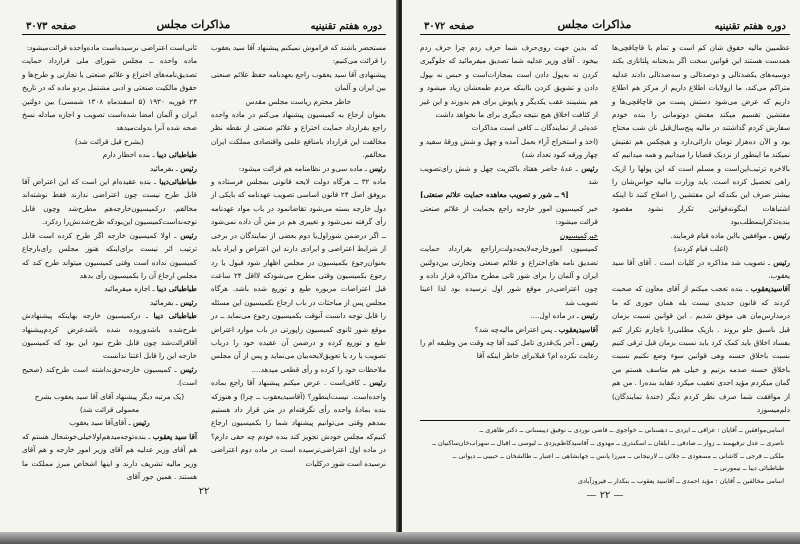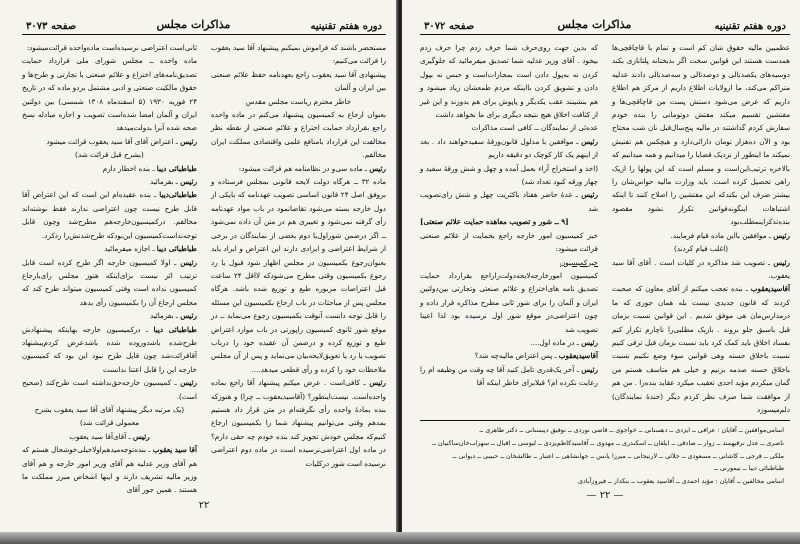--- a/index.html
+++ b/index.html
@@ -69,27 +69,26 @@
           <p>پیشنهادی آقا سید یعقوب راجع بعهدنامه حفظ علائم صنعتی بین ایران و آلمان</p>
           <p class="center">خاطر محترم ریاست مجلس مقدس</p>
           <p>بعنوان ارجاع به کمیسیون پیشنهاد می‌کنم در ماده واحده راجع بقرارداد حمایت اختراع و علائم صنعتی از نقطه نظر مخالفت این قرارداد بامنافع علمی واقتصادی مملکت ایران مخالفم.</p>
           <p><span class="speaker">رئیس</span><span> ـ ماده سی‌و در نظامنامه هم قرائت میشود:</span></p>
           <p>ماده ۳۲ ــ هرگاه دولت لایحه قانونی بمجلس فرستاده و بروفق اصل ۲۴ قانون اساسی تصویب عهدنامه که بایکی از دول خارجه بسته می‌شود تقاضانمود در باب مواد عهدنامه رأی گرفته نمی‌شود و تغییری هم در متن آن داده نمی‌شود ــ اگر درضمن شوراول‌یا دوم بعضی از نمایندگان در برخی از شرایط اعتراضی و ایرادی دارند این اعتراض و ایراد باید بعنوان‌رجوع بکمیسیون در مجلس اظهار شود قبول یا رد رجوع بکمیسیون وقتی مطرح می‌شودکه لااقل ۲۴ ساعت قبل اعتراضات مزبوره طبع و توزیع شده باشد. هرگاه مجلس پس از مباحثات در باب ارجاع بکمیسیون این مسئله را قابل توجه دانست آنوقت بکمیسیون رجوع می‌نماید ــ در موقع شور ثانوی کمیسیون راپورتی در باب موارد اعتراض طبع و توزیع کرده و درضمن آن عقیده خود را درباب تصویب یا رد یا تعویق‌لایحه‌بیان می‌نماید و پس از آن مجلس ملاحظات خود را کرده و رأی قطعی میدهد....</p>
           <p><span class="speaker">رئیس</span><span> ـ کافی‌است . عرض میکنم پیشنهاد آقا راجع بماده واحده‌است. نیست‌اینطور؟ (آقاسیدیعقوب ــ چرا) و هنوزکه بنده بمادهٔ واحده رأی نگرفته‌ام در متن قرار داد هستیم بمدهم وقتی می‌توانیم پیشنهاد شما را بکمیسیون ارجاع کنیم‌که مجلس خودش تجویز کند بنده خودم چه حقی دارم؟ در ماده اول اعتراضی‌نرسیده است در ماده دوم اعتراضی نرسیده است شور درکلیات</span></p>
         </div>
       <div class="col">
           <p>ثانی‌است اعتراضی نرسیده‌است ماده‌واحده قرائت‌میشود:</p>
           <p>ماده واحده ــ مجلس شورای ملی قرارداد حمایت تصدیق‌نامه‌های اختراع و علائم صنعتی یا تجارتی و طرح‌ها و حقوق مالکیت صنعتی و ادبی مشتمل بردو ماده که در تاریخ ۲۴ فوریه ۱۹۳۰ (۵ اسفندماه ۱۳۰۸ شمسی) بین دولتین ایران و آلمان امضا شده‌است تصویب و اجازه مبادله نسخ صحه شده آنرا بدولت‌میدهد</p>
-          <p><span class="speaker">رئیس</span><span> ـ اعتراض آقای آقا سید یعقوب قرائت میشود</span></p>
           <p class="center">(بشرح قبل قرائت شد)</p>
           <p><span class="speaker">طباطبائی دیبا</span><span> ـ بنده اخطار دارم</span></p>
           <p><span class="speaker">رئیس</span><span> ـ بفرمائید</span></p>
           <p><span class="speaker">طباطبائی‌دیبا</span><span> ـ بنده عقیده‌ام این است که این اعتراض آقا قابل طرح نیست چون اعتراضی ندارند فقط نوشته‌اند مخالفم. درکمیسیون‌خارجه‌هم مطرح‌شد وچون قابل توجه‌نداست‌کمیسیون این‌بودکه طرح‌شدنش‌را ردکرد.</span></p>
+          <p><span class="speaker">رئیس</span><span> ـ اولا کمیسیون خارجه اگر طرح کرده است قابل ترتیب اثر نیست برای‌اینکه هنوز مجلس رای‌بارجاع کمیسیون نداده است وقتی کمیسیون میتواند طرح کند که مجلس ارجاع آن را بکمیسیون رأی بدهد</span></p>
           <p><span class="speaker">طباطبائی دیبا</span><span> ـ اجازه میفرمائید</span></p>
-          <p><span class="speaker">رئیس</span><span> ـ اولا کمیسیون خارجه اگر طرح کرده است قابل ترتیب اثر نیست برای‌اینکه هنوز مجلس رای‌بارجاع کمیسیون نداده است وقتی کمیسیون میتواند طرح کند که مجلس ارجاع آن را بکمیسیون رأی بدهد</span></p>
           <p><span class="speaker">رئیس</span><span> ـ بفرمائید</span></p>
           <p><span class="speaker">طباطبائی دیبا</span><span> ـ درکمیسیون خارجه بهاینکه پیشنهادش طرح‌شده باشدوروده شده باشدعرض کردم‌پیشنهاد آقاقرائت‌شد چون قابل طرح نبود این بود که کمیسیون خارجه این را قابل اعتنا ندانست</span></p>
           <p><span class="speaker">رئیس</span><span> ـ کمیسیون خارجه‌حق‌نداشته است طرح‌کند (صحیح است).</span></p>
           <p class="center">(یک مرتبه دیگر پیشنهاد آقای آقا سید یعقوب بشرح معمولی قرائت شد)</p>
           <p class="center"><span class="speaker">رئیس</span><span> ـ آقای‌آقا سید یعقوب</span></p>
           <p><span class="speaker">آقا سید یعقوب</span><span> ـ بنده‌توجه‌میدهم‌اولاخیلی‌خوشحال هستم که هم آقای وزیر عدلیه هم آقای وزیر امور خارجه و هم آقای وزیر مالیه تشریف دارند و اینها اشخاص مبرز مملکت ما هستند . همین جور آقای</span></p>
         </div>
     </div>
     <div class="page-num">۲۲</div>
   </div>
@@ -106,21 +105,20 @@
       <div class="col">
           <p>عظمیین مالیه حقوق شان کم است و تمام با قاچاقچی‌ها همدست هستند این قوانین سخت اگر بدبختانه پلتانازی بکند دوسیه‌های یکصدتالی و دوصدتالی و سه‌صدتالی دادند عدلیه متراکم می‌کند، ما ازولایات اطلاع داریم از مرکز هم اطلاع داریم که عرض می‌شود دستش پست من قاچاقچی‌ها و مفتشین تقسیم میکند مفتش دوتومانی را بنده خودم سفارش کردم گذاشتند در مالیه پنج‌سال‌قبل نان شب محتاج بود و الآن ده‌هزار تومان دارائی‌دارد و هیچکس هم تفتیش نمیکند ما اینطور از نزدیک قضایا را میدانیم و همه میدانیم که بالاخره ترتیب‌این‌است و مسلم است که این پولها را ازیک راهی تحصیل کرده است. باید وزارت مالیه حواس‌شان را بیشتر صرف این بکند‌که این مفتشین را اصلاح کنند تا اینکه اشتباهات اینگونه‌قوانین تکرار نشود مقصود بنده‌تذکراینمطلب‌بود</p>
           <p><span class="speaker">رئیس</span><span> ـ موافقین بااین ماده قیام فرمایند.</span></p>
           <p class="center">(اغلب قیام کردند)</p>
           <p><span class="speaker">رئیس</span><span> ـ تصویب شد مذاکره در کلیات است . آقای آقا سید یعقوب.</span></p>
           <p><span class="speaker">آقاسیدیعقوب</span><span> ـ بنده‌ تعجب میکنم از آقای معاون که صحبت کردند که قانون جدیدی نیست بله همان جوری که ما درمدارس‌مان هی موفق شدیم . این قوانین نسبت بزمان قبل باسبق جلو بروند . بازیک مطلبی‌را ناچارم تکرار کنم بفساد اخلاق باید کمک کرد باید نسبت بزمان قبل ترقی کنیم نسبت باخلاق حسنه وهی قوانین سوء وضع نکنیم نسبت باخلاق حسنه صدمه بزنیم و خیلی هم متاسف هستم من گمان میکردم مؤید احدی تعقیب میکرد عقاید بنده‌را . من هم از موافقت شما صرف نظر کردم دیگر (خندهٔ نمایندگان) دلم‌میسوزد</span></p>
         </div>
       <div class="col">
           <p>که بدین جهت روی‌حرف شما حرف زدم چرا حرف زدم بیخود . آقای وزیر عدلیه شما تصدیق میفرمائید که جلوگیری کردن نه به‌پول دادن است بمجازات‌است و حبس نه بپول دادن و تشویق کردن بااینکه مردم طمعشان زیاد میشود و هم بنشینند عقب یکدیگر و پاپوش برای هم بدوزند و این غیر از کثافت اخلاق هیچ نتیجه دیگری برای ما نخواهد داشت</p>
           <p>عده‌ئی از نمایندگان ــ کافی است مذاکرات</p>
-          <p><span class="speaker">رئیس</span><span> ـ موافقین با مدلول قانون‌ورقهٔ سفید‌خواهند داد . بعد از اینهم یک کار کوچک دو دقیقه داریم</span></p>
           <p>(اخذ و استخراج آراء بعمل آمده و چهل و شش ورقهٔ سفید و چهار ورقه کبود تعداد شد)</p>
           <p><span class="speaker">رئیس</span><span> ـ عدهٔ حاضر هفتاد باکثریت چهل و شش رای‌تصویب شد</span></p>
           <p class="heading-box">[۹ ــ شور و تصویب معاهده حمایت علائم صنعتی]</p>
           <p>خبر کمیسیون امور خارجه راجع بحمایت از علائم صنعتی قرائت میشود:</p>
           <p class="center underline">خبرکمیسیون</p>
           <p>کمیسیون امورخارجه‌لایحه‌دولت‌راراجع بقرارداد حمایت تصدیق نامه های‌اختراع و علائم صنعتی وتجارتی بین‌دولتین ایران و آلمان را برای شور ثانی مطرح مذاکره قرار داده و چون اعتراضی‌در موقع شور اول نرسیده بود لذا اعینا تصویب شد</p>
           <p><span class="speaker">رئیس</span><span> ـ در ماده اول....</span></p>
           <p><span class="speaker">آقاسیدیعقوب</span><span> ـ پس اعتراض مالیه‌چه شد؟</span></p>
           <p><span class="speaker">رئیس</span><span> ـ آخر یک‌قدری تامل کنید آقا چه وقت من وظیفه ام را رعایت نکرده ام؟ قبلابرای خاطر اینکه آقا</span></p>
         </div>

